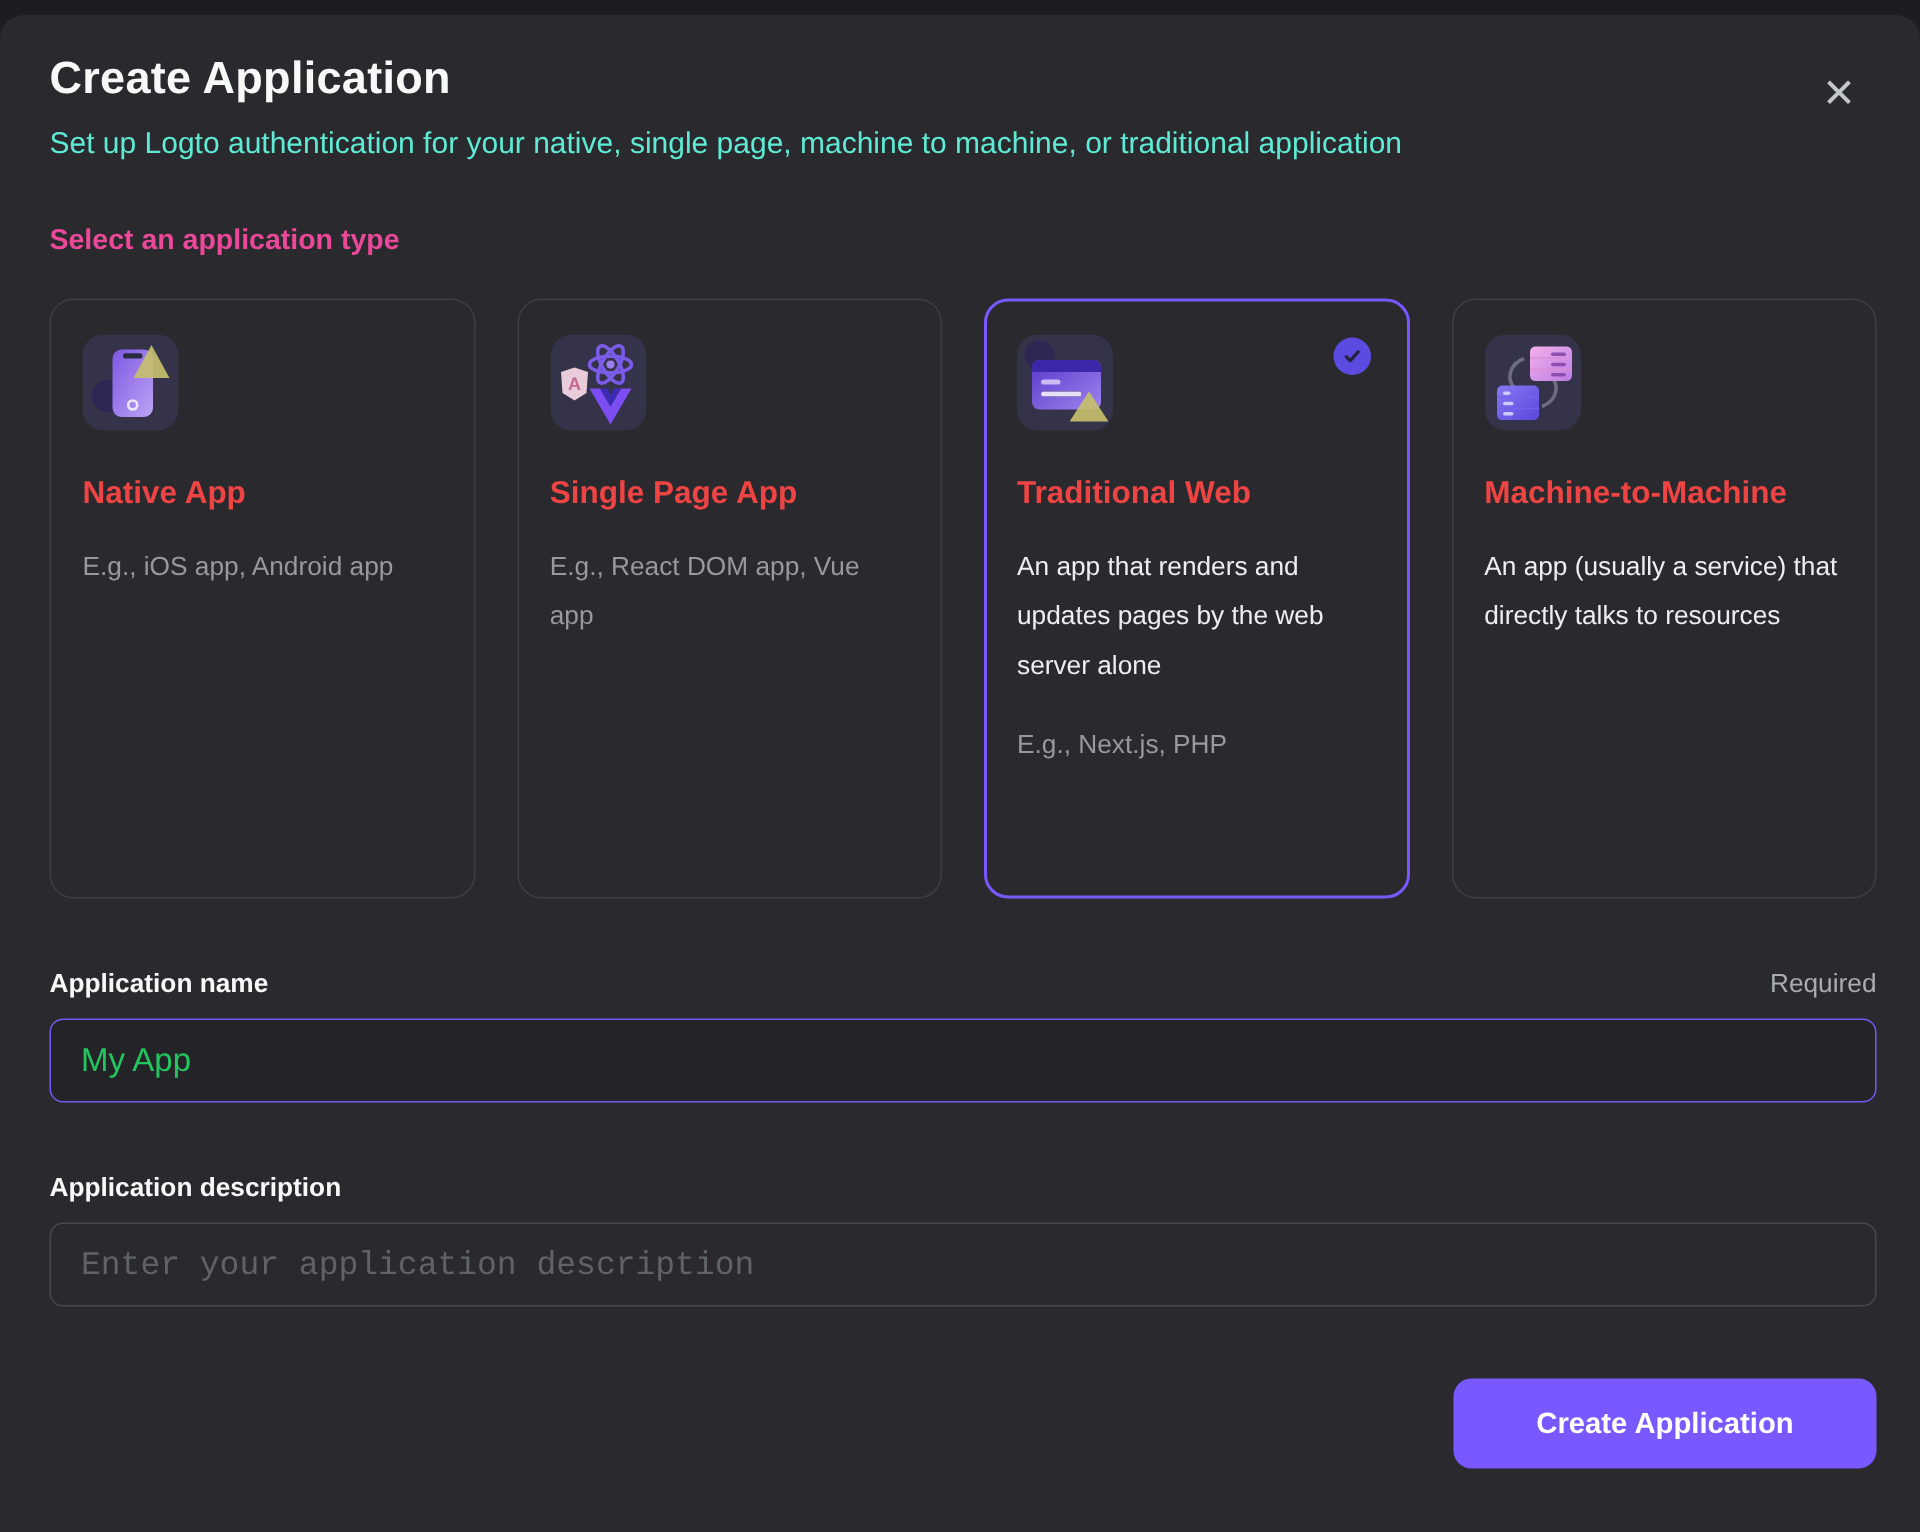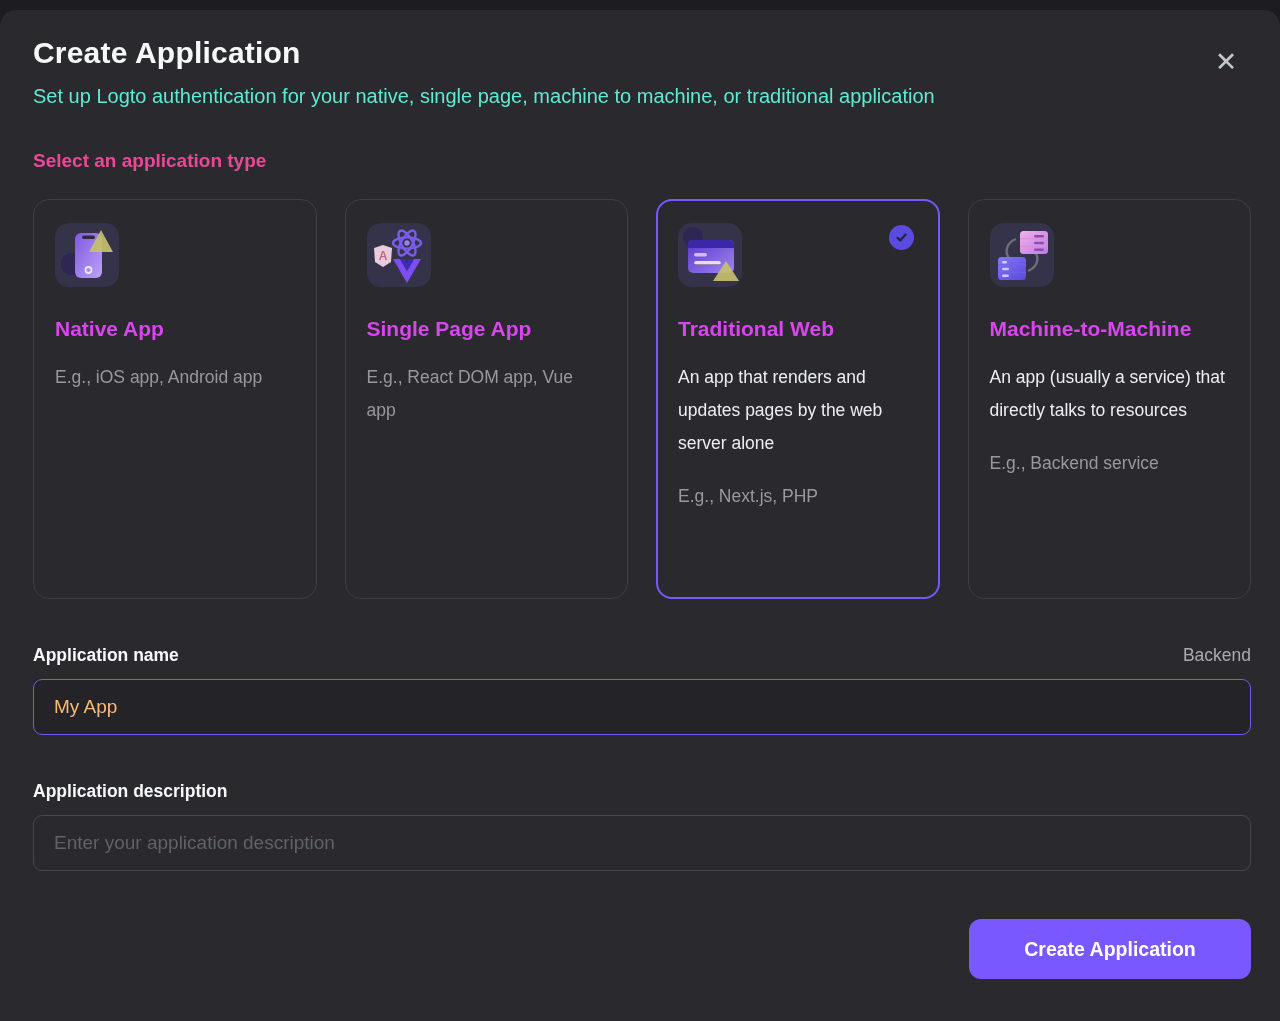--- a/index.html
+++ b/index.html
@@ -26,40 +26,40 @@
   .section-label { margin-top:42px; font-size:19px; font-weight:700; color:#ec4899; }
 
   .cards { margin-top:27px; display:grid; grid-template-columns:repeat(4,1fr); gap:28px; }
   .card {
     position:relative; height:400px;
     border:1px solid #3e3e43; border-radius:16px;
     background:#2a2a2e; padding:23px 21px; cursor:pointer;
   }
   .card.selected { border:2px solid #7958ff; padding:22px 20px; }
   .card-icon { width:64px; height:64px; display:block; }
-  .card-title { margin-top:30px; font-size:21px; font-weight:700; color:#d946ef; }
+  .card-title { margin-top:30px; font-size:21px; font-weight:700; color:#ef4444; }
   .card-desc { margin-top:20px; font-size:17.5px; line-height:33px; color:#eceef0; }
   .card-example { margin-top:20px; font-size:17.5px; line-height:33px; color:#97999c; }
   .check-badge {
     position:absolute; top:24px; right:24px;
     width:25px; height:25px; border-radius:50%;
     background:#5b4be0; display:flex; align-items:center; justify-content:center;
   }
 
   .field-head { margin-top:46px; display:flex; justify-content:space-between; align-items:baseline; }
   .field-label { font-size:17.5px; font-weight:700; color:#f7f8f8;text-align:right; }
   .required-tag { font-size:17.5px; color:#a9acac; }
   .text-input {
     margin-top:13px; width:100%; height:56px;
     background:#242428; border-radius:9px;
     font-family:"Liberation Sans","DejaVu Sans",sans-serif;
-    font-size:19px; color:#fdba74; padding:0 20px; outline:none;
+    font-size:22px; color:#22c55e; padding:0 20px; outline:none;
   }
   .text-input.focused { border:1.5px solid #6f5bf0; }
-  .text-input.normal { border:1px solid #47474c; background:#2a2a2e; }
+  .text-input.normal { border:1px solid #47474c; background:#2a2a2e;font-family:Liberation Mono, monospace; }
   .text-input.normal::placeholder { color:#5f6268; opacity:1; }
 
   .footer { margin-top:48px; display:flex; justify-content:flex-end; }
   .primary-btn {
     width:282px; height:60px; border:none; border-radius:12px;
     background:#7958ff; color:#ffffff;
     font-family:"Liberation Sans","DejaVu Sans",sans-serif;
     font-size:19.5px; font-weight:700; cursor:pointer;
   }
 </style>
@@ -171,28 +171,27 @@
           <rect x="12" y="44.8" width="7" height="2.4" rx="1.2"></rect>
           <rect x="12" y="51.6" width="7" height="2.4" rx="1.2"></rect>
         </g>
         <g stroke="#7463ea" stroke-width="1">
             <line x1="8" y1="41.6" x2="36" y2="41.6"></line>
             <line x1="8" y1="49.3" x2="36" y2="49.3"></line>
           </g>
       </svg>
       <div class="card-title">Machine-to-Machine</div>
       <div class="card-desc">An app (usually a service) that directly talks to resources</div>
-      <div class="card-example">E.g., Backend service</div>
     </div>
 
   </div>
 
   <div class="field-head">
     <span class="field-label">Application name</span>
-    <span class="required-tag">Backend</span>
+    <span class="required-tag">Required</span>
   </div>
   <input type="text" class="text-input focused" value="My App" style="">
 
   <div class="field-head">
     <span class="field-label">Application description</span>
   </div>
   <input type="text" class="text-input normal" placeholder="Enter your application description" style="">
 
   <div class="footer">
     <button class="primary-btn">Create Application</button>

